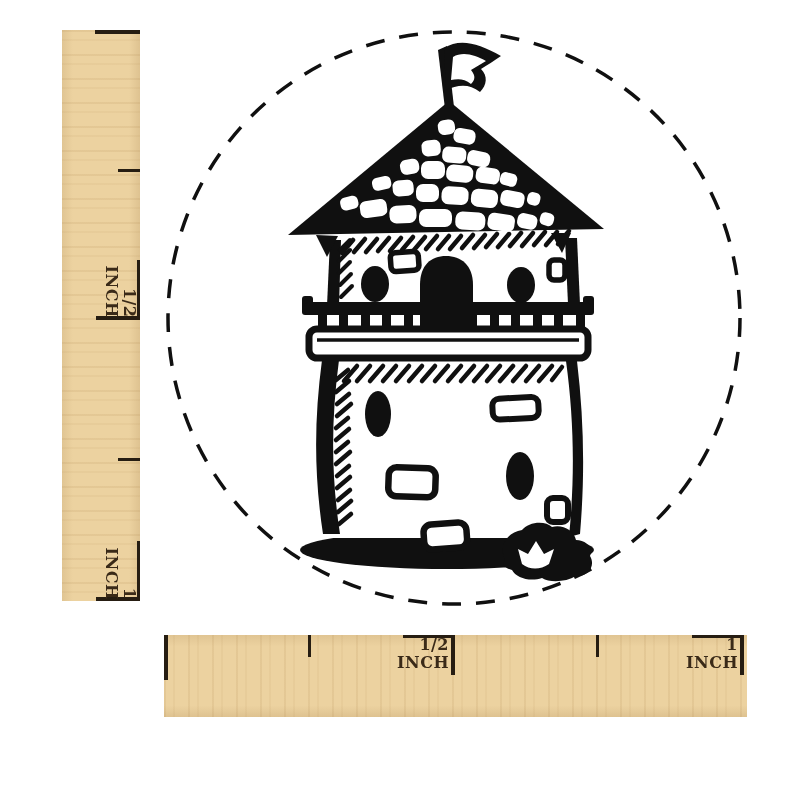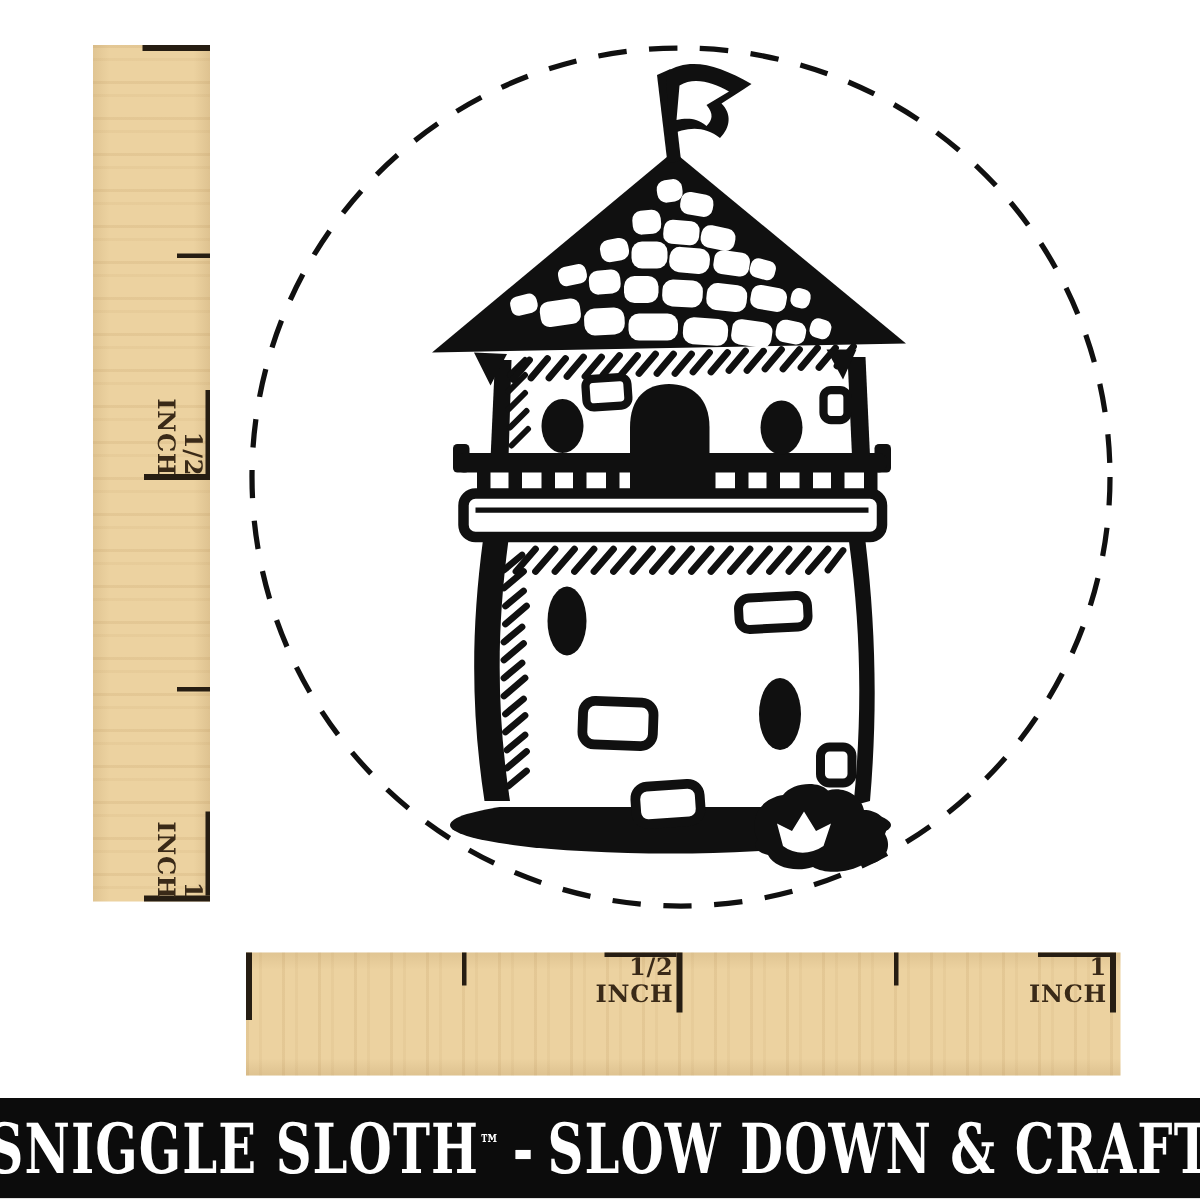--- a/index.html
+++ b/index.html
@@ -268,19 +268,14 @@
     <div class="ruler-label h-label hl-half">
       <div>1/2</div>
       <div>INCH</div>
     </div>
     <div class="ruler-label h-label hl-one">
       <div>1</div>
       <div>INCH</div>
     </div>
   </div>
 
-  <div class="banner">
-    <div class="banner-text">
-      <span>SNIGGLE SLOTH</span><sup>™</sup><span class="banner-sep">-</span><span>SLOW DOWN &amp; CRAFT</span>
-    </div>
-  </div>
 
 </div>
 
 </body></html>

